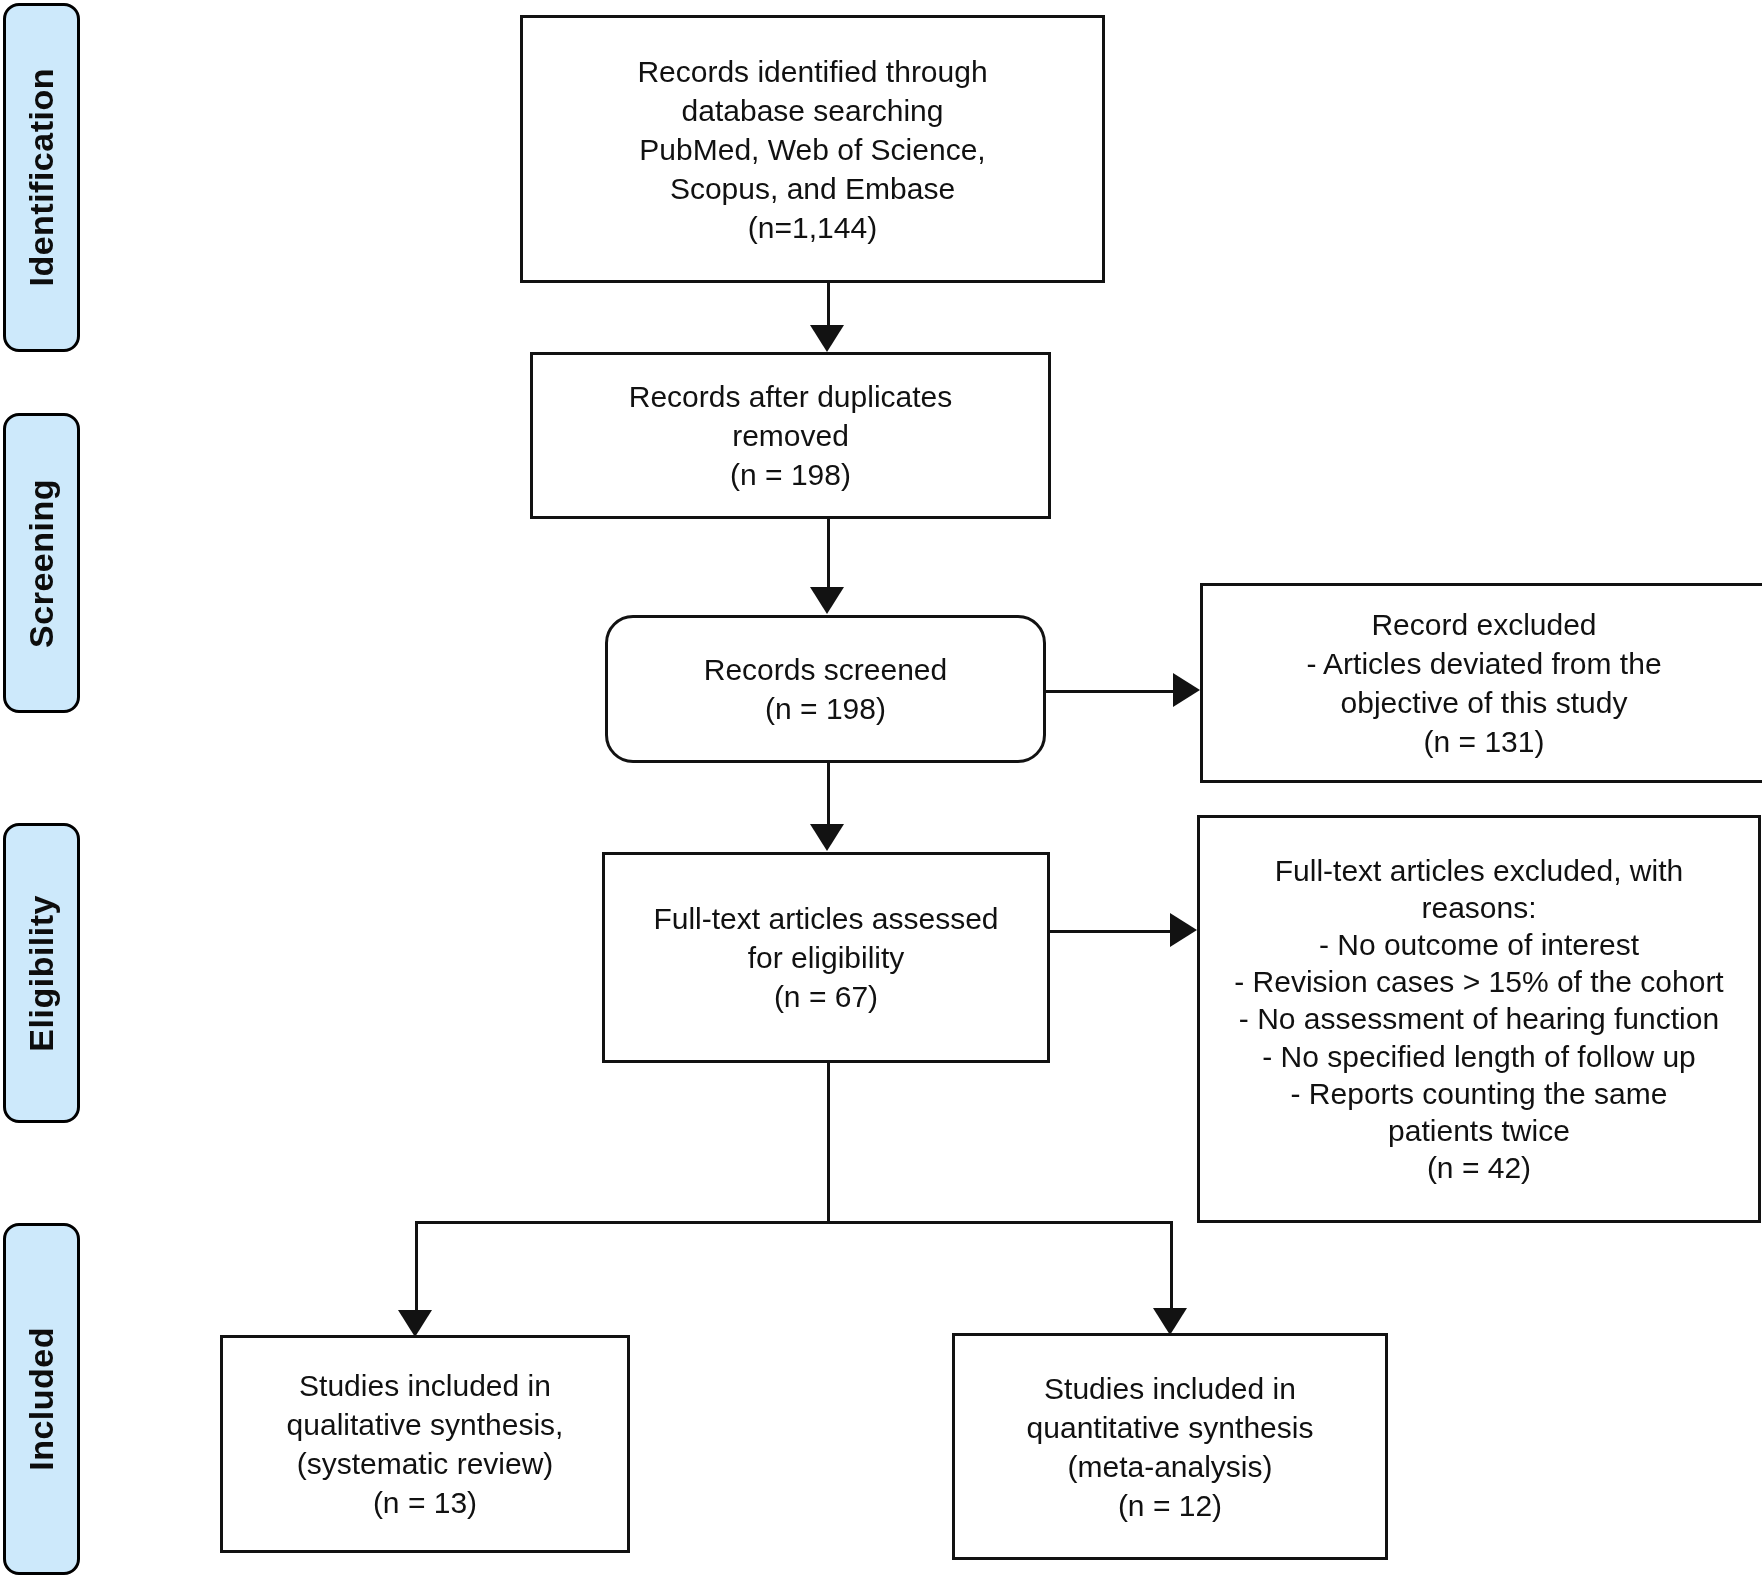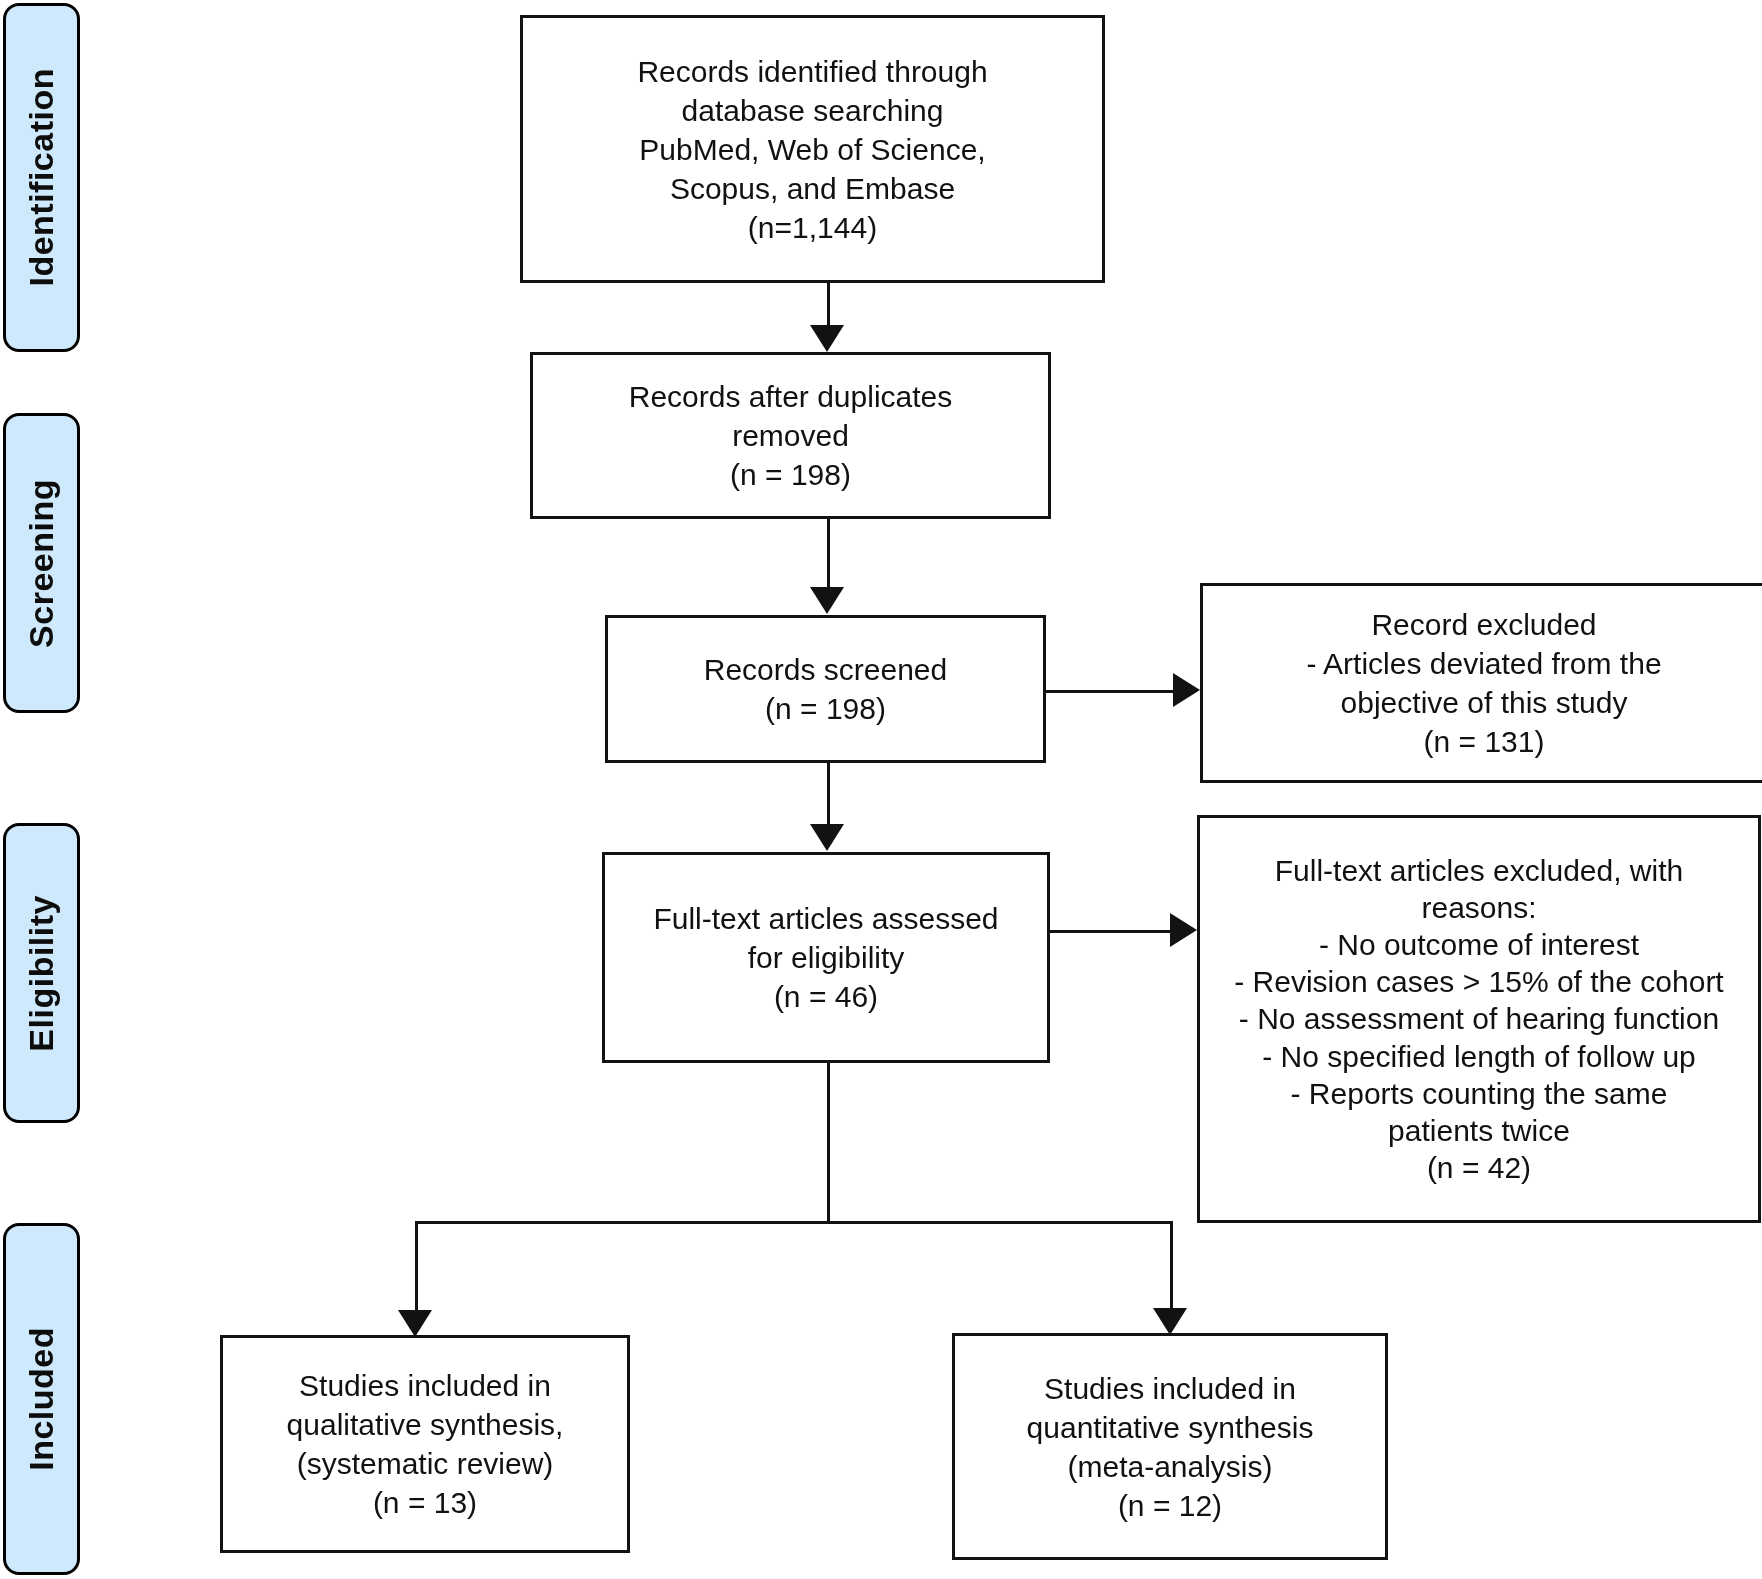--- a/index.html
+++ b/index.html
@@ -114,36 +114,36 @@
 Scopus, and Embase
 (n=1,144)</span>
   </div>
 
   <div class="flow-box" style="left:530px; top:352px; width:521px; height:167px;">
     <span class="box-text">Records after duplicates
 removed
 (n = 198)</span>
   </div>
 
-  <div class="flow-box" style="left:605px; top:615px; width:441px; height:148px;">
+  <div class="flow-box" style="left:605px; top:615px; width:441px; height:148px;border-radius:28px;">
     <span class="box-text">Records screened
 (n = 198)</span>
   </div>
 
   <div class="flow-box" style="left:1200px; top:583px; width:568px; height:200px;">
     <span class="box-text">Record excluded
 - Articles deviated from the
 objective of this study
 (n = 131)</span>
   </div>
 
   <div class="flow-box" style="left:602px; top:852px; width:448px; height:211px;">
     <span class="box-text">Full-text articles assessed
 for eligibility
-(n = 46)</span>
+(n = 67)</span>
   </div>
 
   <div class="flow-box tight" style="left:1197px; top:815px; width:564px; height:408px;">
     <span class="box-text">Full-text articles excluded, with
 reasons:
 - No outcome of interest
 - Revision cases &gt; 15% of the cohort
 - No assessment of hearing function
 - No specified length of follow up
 - Reports counting the same

